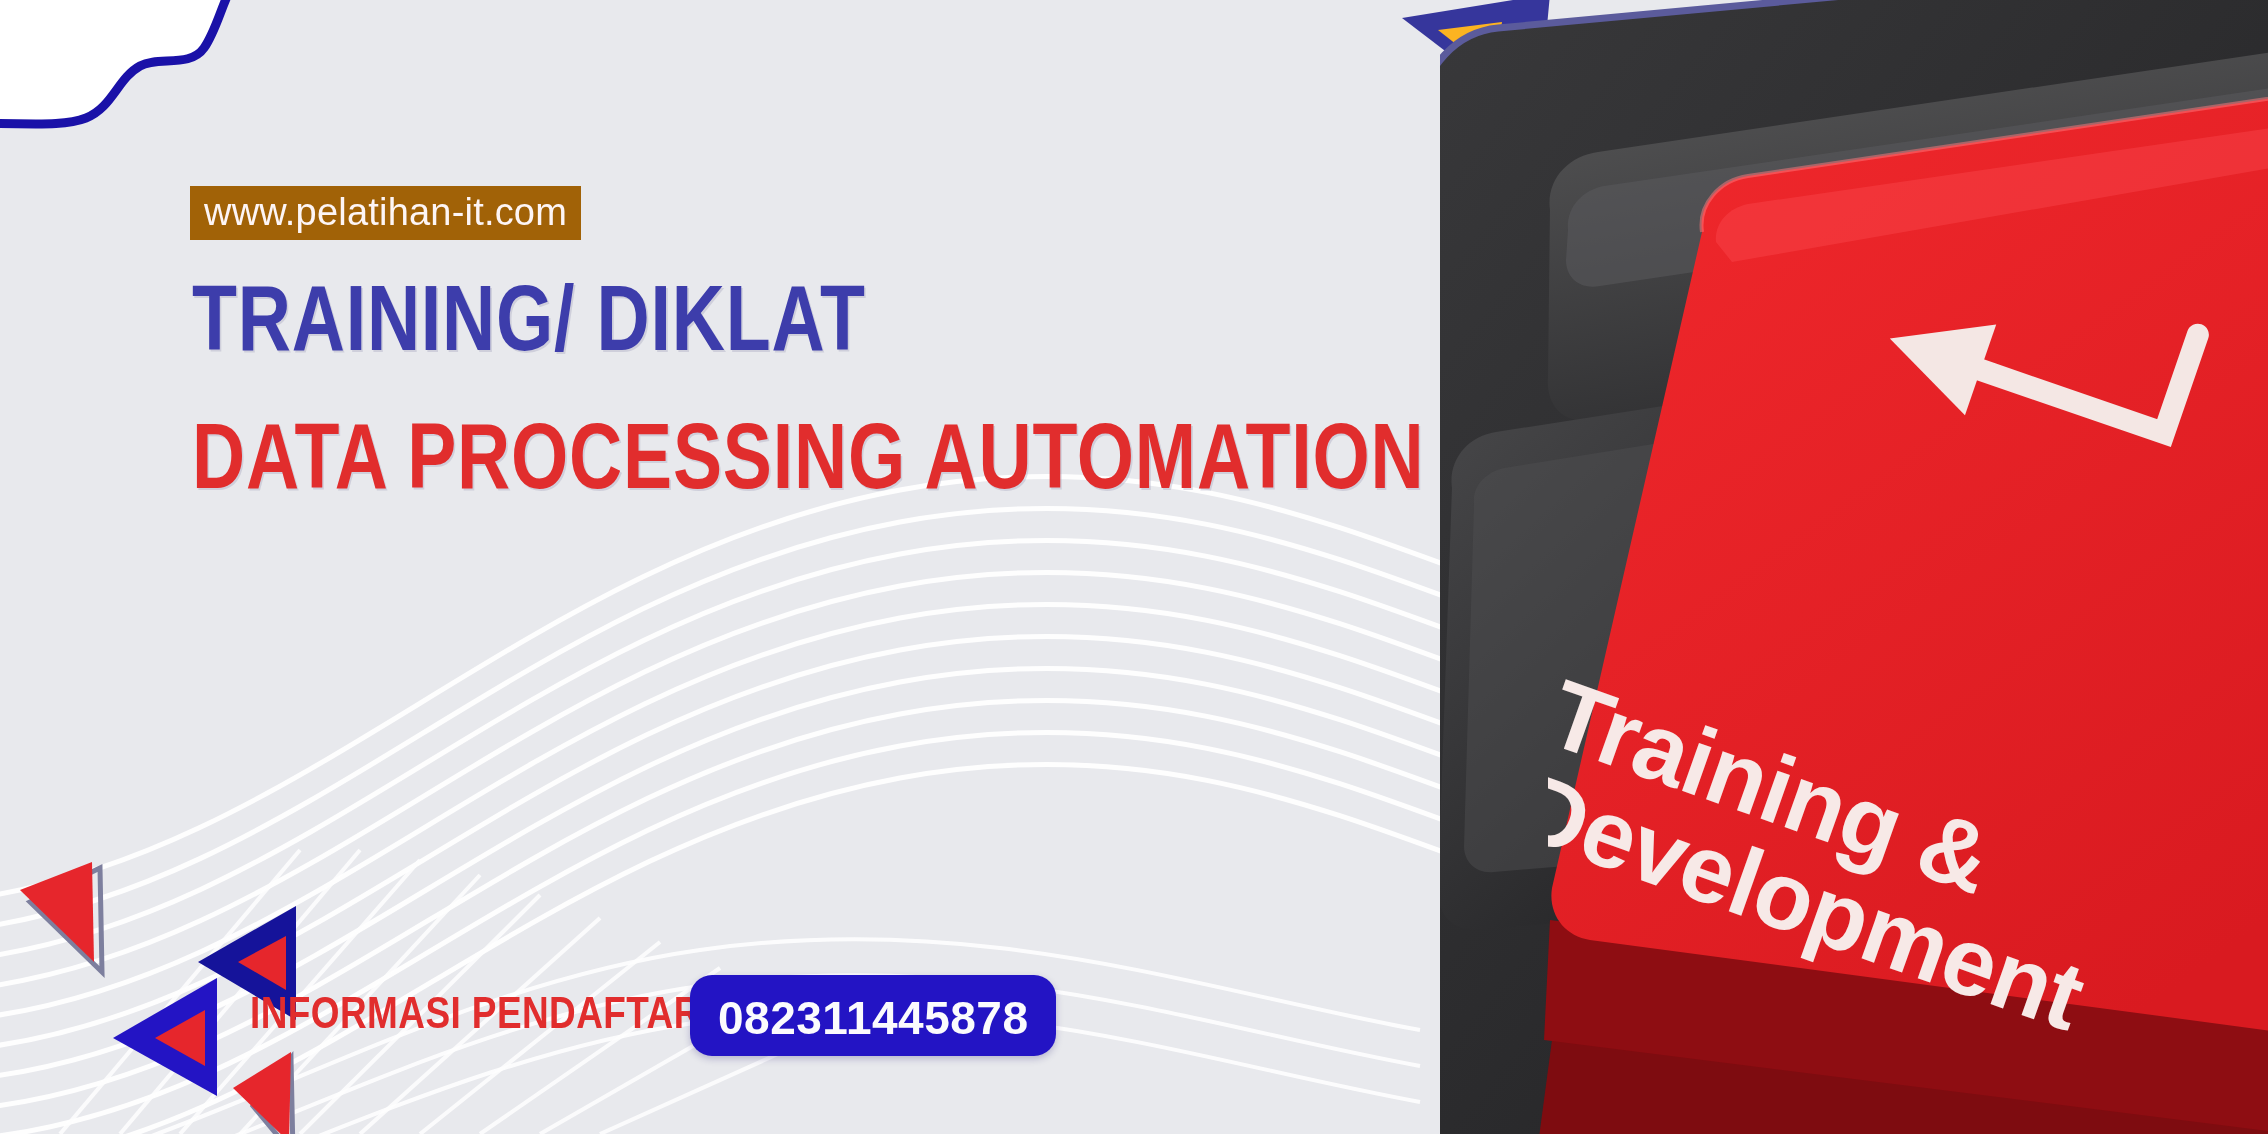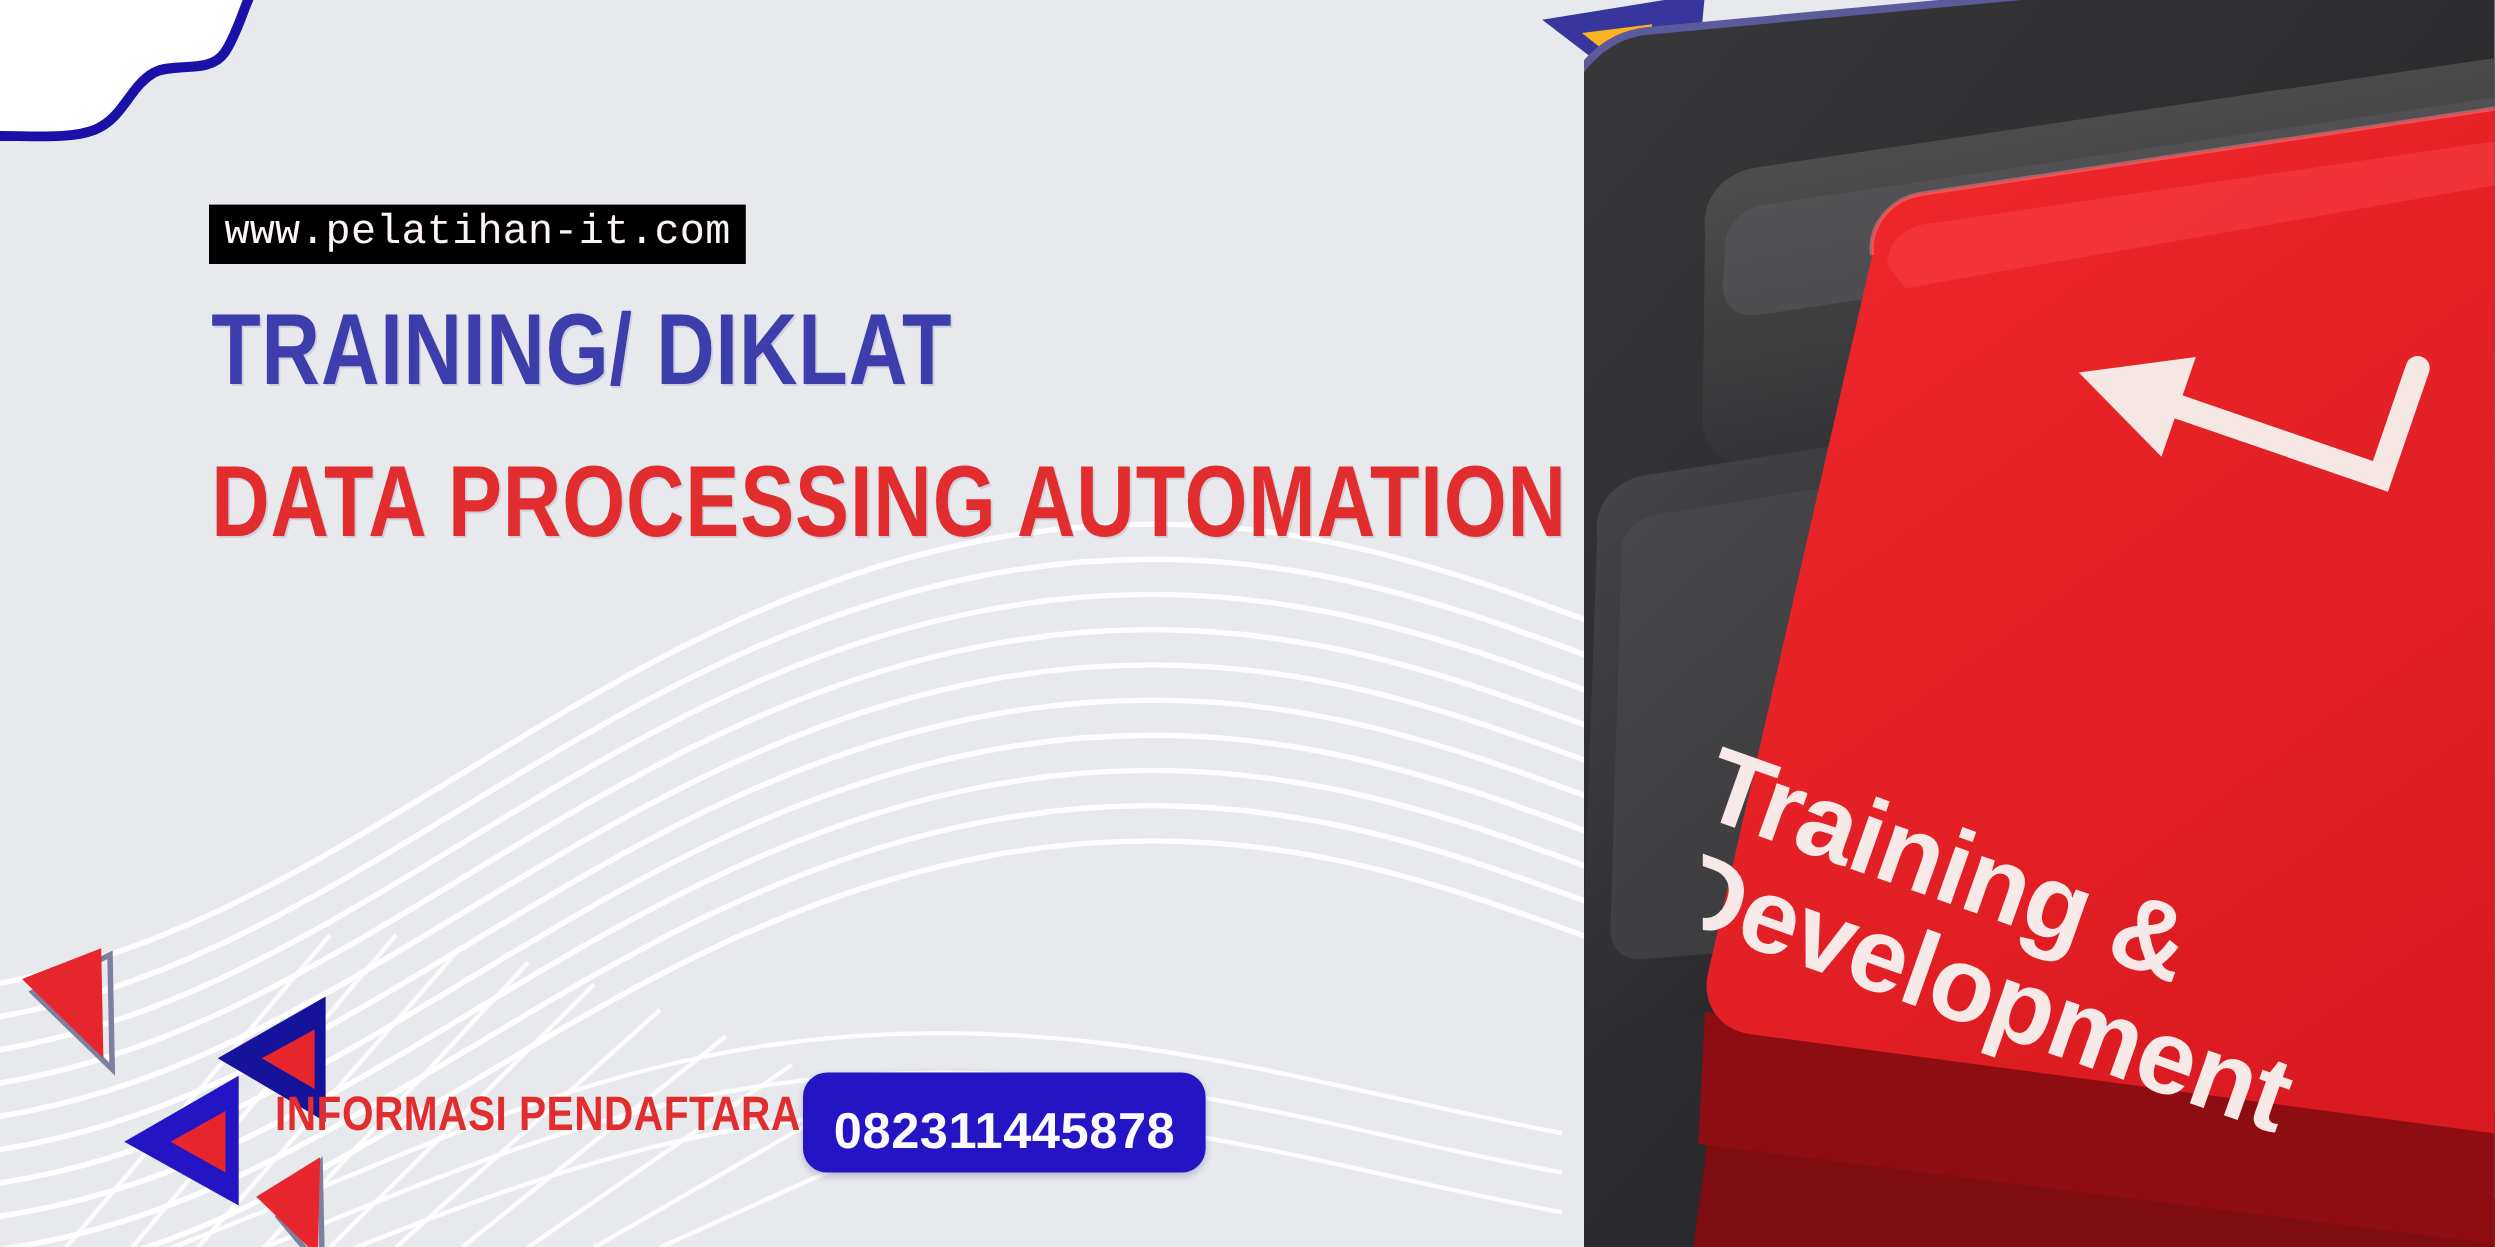--- a/index.html
+++ b/index.html
@@ -25,29 +25,28 @@
   .grid-mesh{position:absolute;right:0;top:0;width:900px;height:640px;}
 
   
   .tri{position:absolute;}
 
   
   .content{position:absolute;left:0;top:0;width:1100px;height:1134px;}
 
   .url-bar{
     position:absolute;left:190px;top:186px;
-    background:#000000;
+    background:#a16207;
     padding:7px 14px 9px 14px;
     color:#fdf5f5;
     font-size:38px;
     letter-spacing:.2px;
     font-weight:400;
     line-height:1;
     white-space:nowrap;
-    font-family:Liberation Mono, monospace;
   }
 
   .headline{
     position:absolute;left:192px;top:272px;
     color:#3d3dab;
     font-size:92px;
     font-weight:bold;
     line-height:1;
     letter-spacing:1px;
     transform:scaleX(.80);
@@ -74,24 +73,24 @@
     color:#e12d2d;
     font-size:44px;
     font-weight:bold;
     letter-spacing:.5px;
     transform:scaleX(.84);
     transform-origin:left top;
     white-space:nowrap;
   }
 
   .phone-badge{
-    position:absolute;left:730px;top:975px;
+    position:absolute;left:690px;top:975px;
     background:#2314c4;
     border-radius:22px;
-    padding:30px 28px 15px 28px;
+    padding:20px 28px 15px 28px;
     color:#fbfbfd;
     font-size:46px;
     font-weight:bold;
     letter-spacing:.5px;
     line-height:1;
     white-space:nowrap;
     box-shadow:0 3px 7px rgba(40,30,120,.25);
   }
 
   

